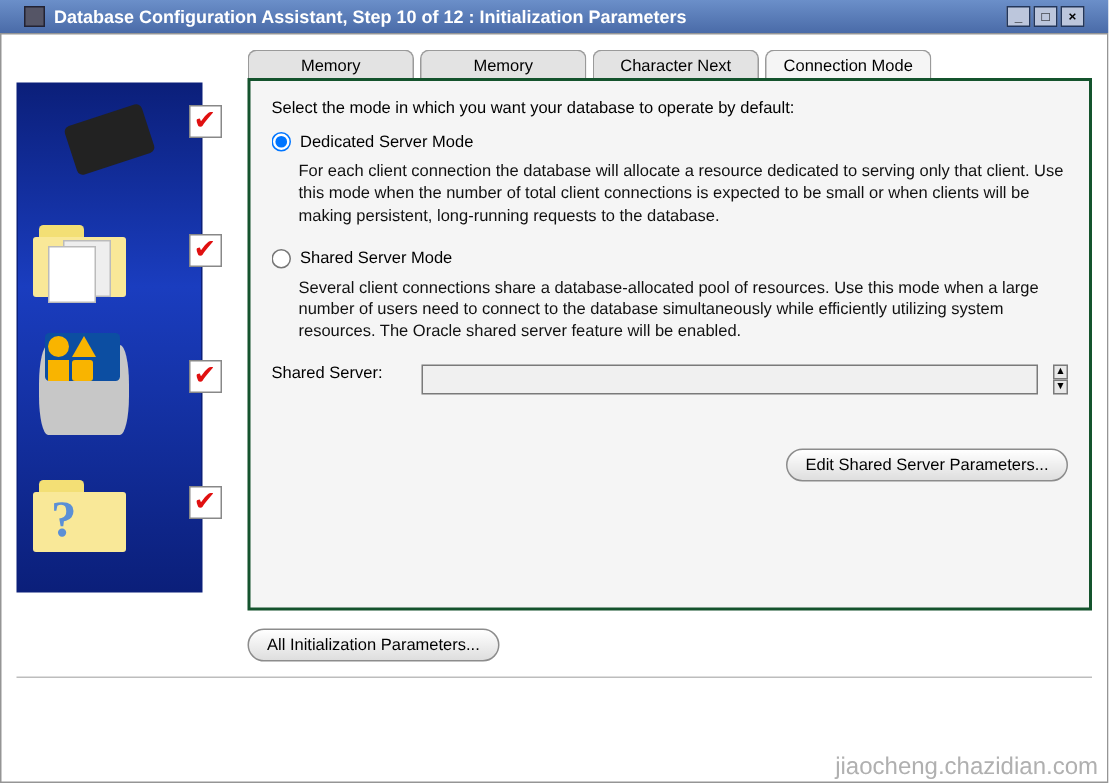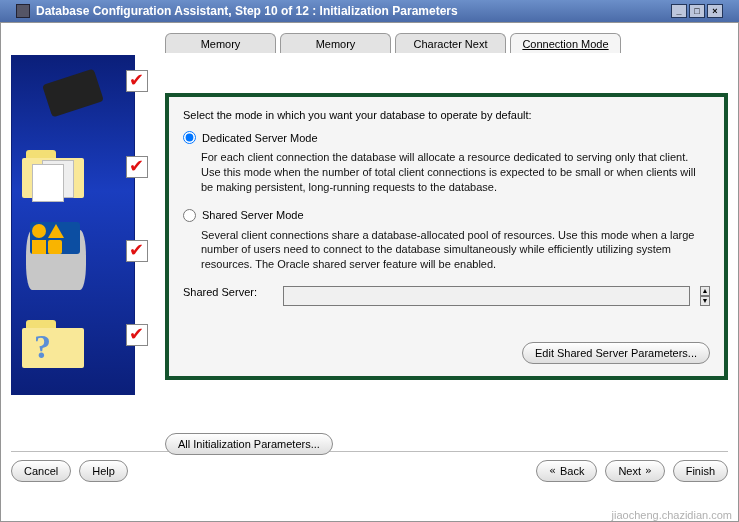--- a/index.html
+++ b/index.html
@@ -73,32 +73,32 @@
     background:#fff; border:1px solid #888;
   }
   .check::after {
     content:"✔"; color:#e01010; font-size:18px; position:absolute; left:2px; top:-2px;
   }
   .check.c1 { top:14px; }
   .check.c2 { top:100px; }
   .check.c3 { top:184px; }
   .check.c4 { top:268px; }
 
-  .main-panel { flex:1; display:flex; flex-direction:column;gap:41px; }
+  .main-panel { flex:1; display:flex; flex-direction:column; }
   .tabs { display:flex; gap:4px; margin-bottom:-1px; margin-left:0;}
   .tab {
     width:111px; height:20px; line-height:20px; text-align:center;
     background:#e3e3e3;
     border:1px solid #9a9a9a; border-bottom:none;
     border-radius:6px 6px 0 0;
     cursor:pointer; font-size:11px;
   }
-  .tab.active { background:#f5f5f5;text-decoration:underline; }
+  .tab.active { background:#f5f5f5; }
   .panel {
-    flex:1; border:4px solid #14532d; background:#f5f5f5;
+    flex:1; border:2px solid #14532d; background:#f5f5f5;
     padding:12px 14px; position:relative;
   }
   .intro { margin-bottom:10px; }
   .radio-row { display:flex; align-items:center; gap:6px; margin-bottom:6px;}
   .radio-row input { margin:0; }
   .desc { margin-left:18px; margin-bottom:14px; line-height:1.35; color:#111;}
   .field-row { display:flex; margin-top:12px; gap:10px;}
   .field-row label { width:90px; }
   .field-row input[type=text] {
     flex:1; height:20px; border:1px solid #7a7a7a;
@@ -115,21 +115,21 @@
     border-radius:11px; background:linear-gradient(#fff,#dedede);
     cursor:pointer; font-size:11px; line-height:20px;
     display:inline-flex; align-items:center; gap:4px;
   }
   .all-params { margin-top:12px; }
   .divider { border:none; border-top:1px solid #bdbdbd; margin:10px 0 8px; }
   .footer { display:flex; align-items:center; gap:8px; }
   .footer .spacer { flex:1; }
   .arrow { font-family:monospace; }
   .watermark {
-    position:absolute; right:6px; bottom:0; color:#b0b0b0; font-size:11px;
+    position:absolute; right:6px; bottom:0; color:#b0b0b0; font-size:16px;
   }
   .folder-img { position:absolute; left:10px; }
   .folder-img.f1 { top:90px; }
   .folder-img.f2 { top:260px; }
 </style>
 </head>
 <body>
 
 <div class="titlebar">
   <div class="title-icon"></div>
@@ -207,29 +207,15 @@
         </div>
       </div>
       <div class="all-params">
         <button class="btn">All Initialization Parameters...</button>
       </div>
     </div>
   </div>
 
   <hr class="divider">
 
-  <div class="footer">
-    <button class="btn">Cancel</button>
-    <button class="btn">Help</button>
-    <div class="spacer"></div>
-    <button class="btn">
-      <span class="arrow">«</span>
-      <span>Back</span>
-    </button>
-    <button class="btn">
-      <span>Next</span>
-      <span class="arrow">»</span>
-    </button>
-    <button class="btn">Finish</button>
-  </div>
 
   <div class="watermark">jiaocheng.chazidian.com</div>
 </div>
 
 </body></html>

